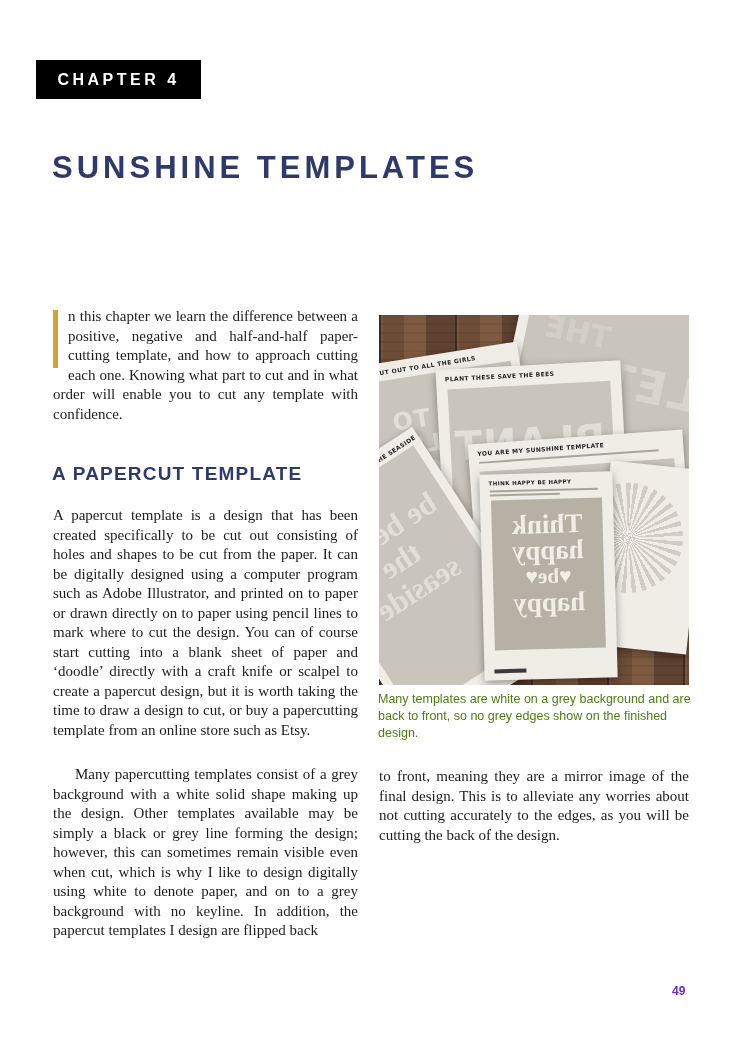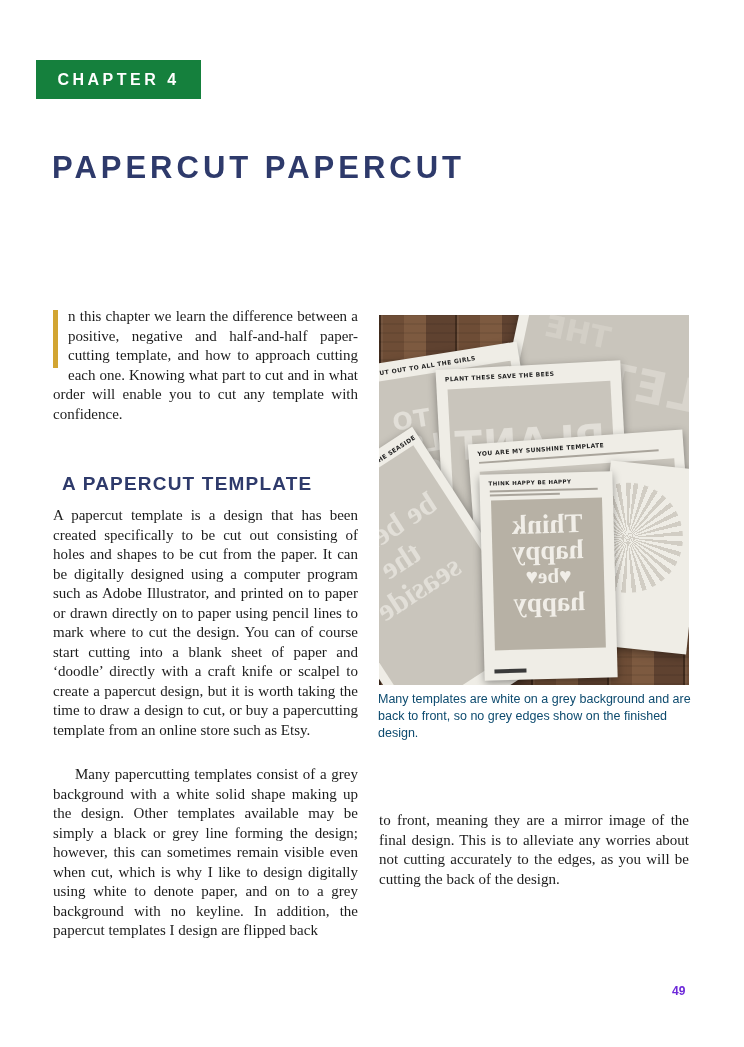--- a/index.html
+++ b/index.html
@@ -4,21 +4,21 @@
 <style>
   html,body{margin:0;padding:0;}
   body{
     width:744px;height:1047px;position:relative;background:#ffffff;
     font-family:"Liberation Serif", serif;color:#1c1c1c;overflow:hidden;
   }
   .abs{position:absolute;}
 
   
   .chapter-badge{
-    left:36px;top:60px;width:165px;height:39px;background:#15803d;
+    left:36px;top:60px;width:165px;height:39px;background:#000000;
     display:flex;align-items:center;justify-content:center;
     font-family:"Liberation Sans",sans-serif;font-weight:bold;font-size:16px;
     letter-spacing:3.5px;color:#ffffff;
   }
   .page-title{
     left:52px;top:150px;font-family:"Liberation Sans",sans-serif;
     font-weight:bold;font-size:31px;letter-spacing:4px;color:#2e3a6b;white-space:nowrap;
   }
 
   
@@ -26,21 +26,21 @@
     font-size:15px;line-height:19.5px;text-align:justify;color:#1c1c1c;
   }
   .intro{left:53px;top:307px;width:305px;}
   .gold-bar{float:left;width:5px;height:58px;background:#d2a532;margin:3px 10px 0 0;}
   .section-heading{
     left:52px;top:463px;font-family:"Liberation Sans",sans-serif;font-weight:bold;
     font-size:19px;letter-spacing:1.2px;color:#2e3a6b;white-space:nowrap;
   }
   .para-a{left:53px;top:506px;width:305px;}
   .para-b{left:53px;top:765px;width:305px;text-indent:22px;}
-  .rc{left:379px;top:767px;width:310px;margin-top:44px;}
+  .rc{left:379px;top:767px;width:310px;}
   .rc p{margin:0;}
   .rc .indent{text-indent:22px;}
 
   
   .photo{
     left:379px;top:315px;width:310px;height:370px;overflow:hidden;
     background-color:#6b4b35;
     background-image:
       repeating-linear-gradient(0deg, rgba(0,0,0,0.07) 0 2px, transparent 2px 9px),
       repeating-linear-gradient(90deg, rgba(20,10,5,0.5) 0 2px, rgba(255,255,255,0.05) 2px 4px, transparent 4px 76px),
@@ -79,42 +79,42 @@
   .front-heart{font-size:21px;}
   .sunburst{
     position:absolute;left:-30px;top:20px;width:110px;height:110px;border-radius:50%;
     background:repeating-conic-gradient(rgba(185,179,168,0.55) 0 5deg, rgba(241,239,232,0) 5deg 11deg);
   }
   .maker-mark{position:absolute;left:10px;bottom:7px;width:32px;height:4px;background:#3a3a3a;}
 
   
   .caption{
     left:378px;top:691px;width:314px;font-family:"Liberation Sans",sans-serif;
-    font-size:12.5px;line-height:17px;color:#0c4a6e;
+    font-size:12.5px;line-height:17px;color:#4d7c0f;
   }
   .page-number{
     left:672px;top:984px;font-family:"Liberation Sans",sans-serif;
     font-weight:bold;font-size:12px;color:#6d28d9;
   }
 </style>
 </head>
 <body>
 
 <div class="abs chapter-badge">
   <span>CHAPTER 4</span>
 </div>
 
-<h1 class="abs page-title" style="margin:0;">PAPERCUT PAPERCUT</h1>
+<h1 class="abs page-title" style="margin:0;">SUNSHINE TEMPLATES</h1>
 
 <div class="abs intro bodytext">
   <span class="gold-bar"></span>
   <span>n this chapter we learn the difference between a positive, negative and half-and-half paper-cutting template, and how to approach cutting each one. Knowing what part to cut and in what order will enable you to cut any template with confidence.</span>
 </div>
 
-<h2 class="abs section-heading" style="margin:10px;">A PAPERCUT TEMPLATE</h2>
+<h2 class="abs section-heading" style="margin:0;">A PAPERCUT TEMPLATE</h2>
 
 <div class="abs para-a bodytext">A papercut template is a design that has been created specifically to be cut out consisting of holes and shapes to be cut from the paper. It can be digitally designed using a computer program such as Adobe Illustrator, and printed on to paper or drawn directly on to paper using pencil lines to mark where to cut the design. You can of course start cutting into a blank sheet of paper and ‘doodle’ directly with a craft knife or scalpel to create a papercut design, but it is worth taking the time to draw a design to cut, or buy a papercutting template from an online store such as Etsy.</div>
 <div class="abs para-b bodytext">Many papercutting templates consist of a grey background with a white solid shape making up the design. Other templates available may be simply a black or grey line forming the design; however, this can sometimes remain visible even when cut, which is why I like to design digitally using white to denote paper, and on to a grey background with no keyline. In addition, the papercut templates I design are flipped back</div>
 
 <div class="abs photo">
 
   <div class="sheet sheet-goodtimes">
 
     <div class="panel" style="left:10px;right:10px;top:18px;bottom:14px;">
       <div class="mirror goodtimes-the">THE</div>

